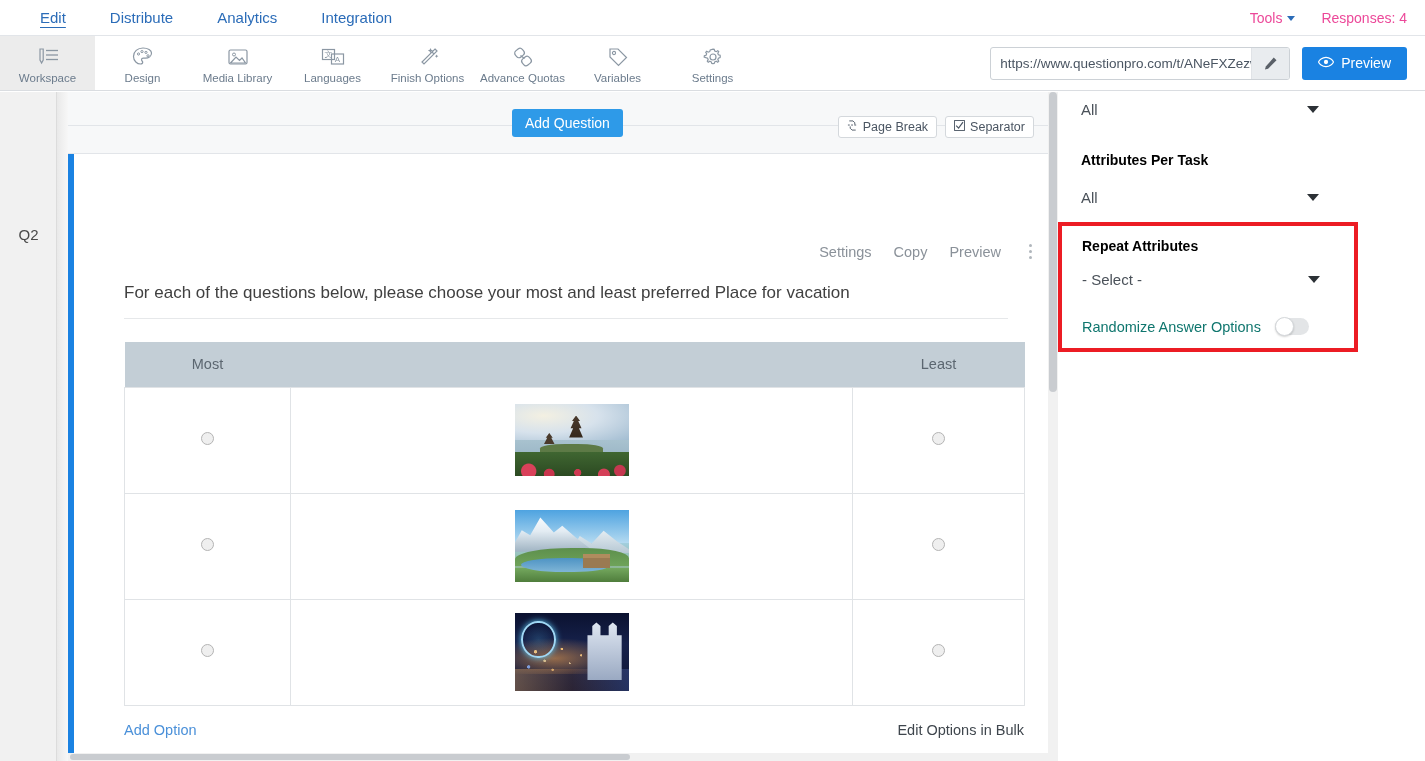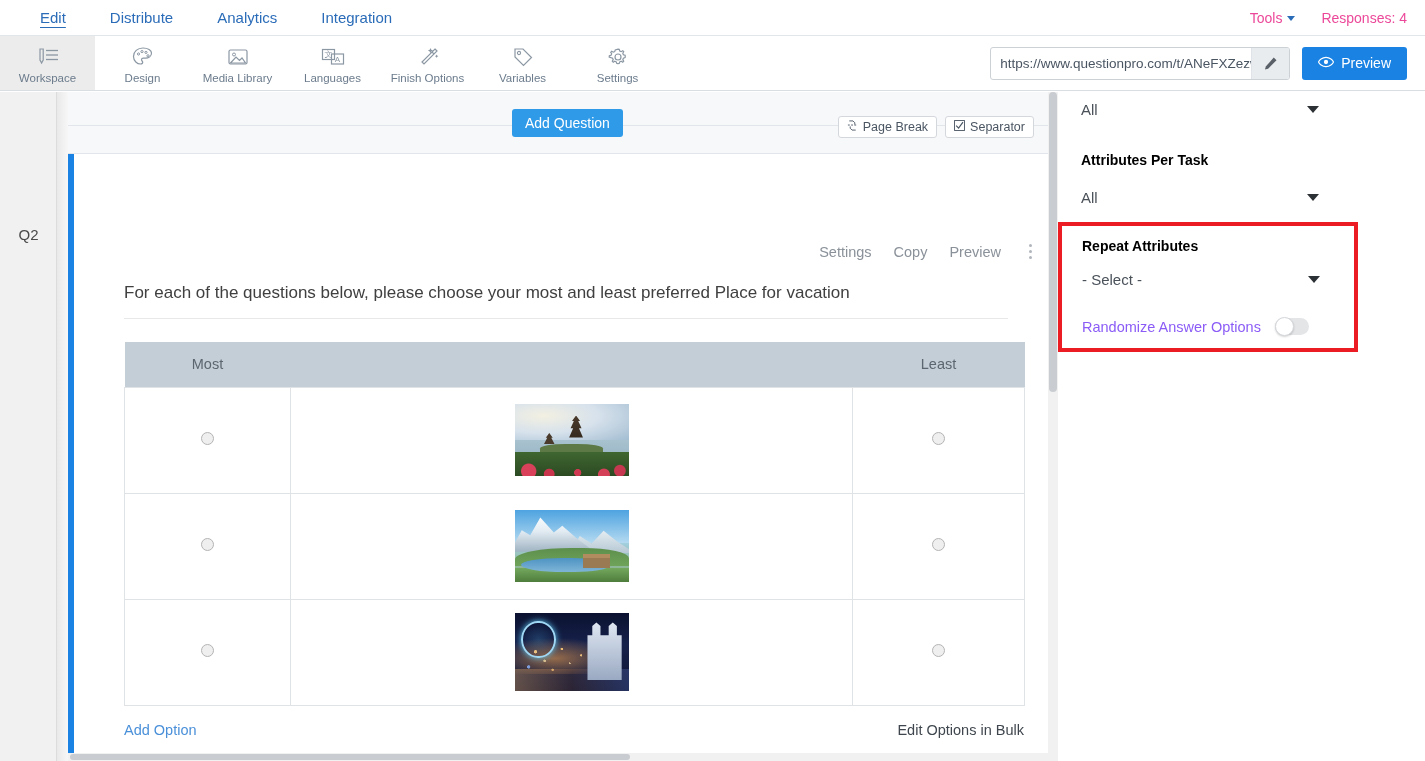--- a/index.html
+++ b/index.html
@@ -251,21 +251,21 @@
   .rp-select .sel-caret {
     position:absolute; right:0; top:50%; margin-top:-3px; width:0;height:0;
     border-left:6px solid transparent;border-right:6px solid transparent;border-top:7px solid #2c3136;
   }
   .highlight-box {
     position:absolute; left:-1px; top:130px; width: 300px; height: 130px;
     border: 4px solid #ec1c24; background:#fff;
   }
   .hb-inner { padding: 12px 20px 0 20px; }
   .rand-row { display:flex; align-items:center; gap:14px; margin-top: 22px; }
-  .rand-label { font-size:14.5px; color:#8b5cf6; }
+  .rand-label { font-size:14.5px; color:#0f766e; }
 
   
   .vscroll-center {
     position:absolute; left:1048px; top:92px; width:10px; height:669px; background:#f1f1f1;
   }
   .vscroll-center .thumbbar {
     position:absolute; left:1px; top:0px; width:8px; height:300px; background:#c9ccd0; border-radius:4px;
   }
   .hscroll {
     position:absolute; left:68px; bottom:0; width:990px; height:8px; background:#f1f1f1;
@@ -345,20 +345,30 @@
         <svg width="24" height="22" viewBox="0 0 24 22">
             <path d="M19 3 L21 5 L8 18 L6 16 Z" fill="none" stroke="#8b97a3" stroke-width="1.2"></path>
             <path d="M16 6 L18 8" stroke="#8b97a3" stroke-width="1.1"></path>
             <path d="M14.5 2 l.8 1.8 1.8.8 -1.8.8 -.8 1.8 -.8 -1.8 -1.8 -.8 1.8 -.8z" fill="#8b97a3"></path>
             <path d="M20.6 8.4 l.55 1.2 1.2.55 -1.2.55 -.55 1.2 -.55 -1.2 -1.2 -.55 1.2 -.55z" fill="#8b97a3"></path>
           </svg>
       </span>
       <span class="tlabel">Finish Options</span>
     </div>
 
+    <div class="tool">
+      <span class="ticon">
+        <svg width="24" height="22" viewBox="0 0 24 22">
+            <rect x="4" y="3" width="9" height="8" rx="3" fill="none" stroke="#8b97a3" stroke-width="1.2" transform="rotate(-40 8.5 7)"></rect>
+            <rect x="11" y="11" width="9" height="8" rx="3" fill="none" stroke="#8b97a3" stroke-width="1.2" transform="rotate(-40 15.5 15)"></rect>
+            <line x1="9.5" y1="9.5" x2="13.5" y2="12.5" stroke="#8b97a3" stroke-width="1.2"></line>
+          </svg>
+      </span>
+      <span class="tlabel">Advance Quotas</span>
+    </div>
 
     <div class="tool">
       <span class="ticon">
         <svg width="24" height="22" viewBox="0 0 24 22">
             <path d="M4 3 L12 3 L20.5 11.5 L12.5 19.5 L4 11 Z" fill="none" stroke="#8b97a3" stroke-width="1.2"></path>
             <circle cx="8" cy="7" r="1.6" fill="none" stroke="#8b97a3" stroke-width="1.1"></circle>
           </svg>
       </span>
       <span class="tlabel">Variables</span>
     </div>

